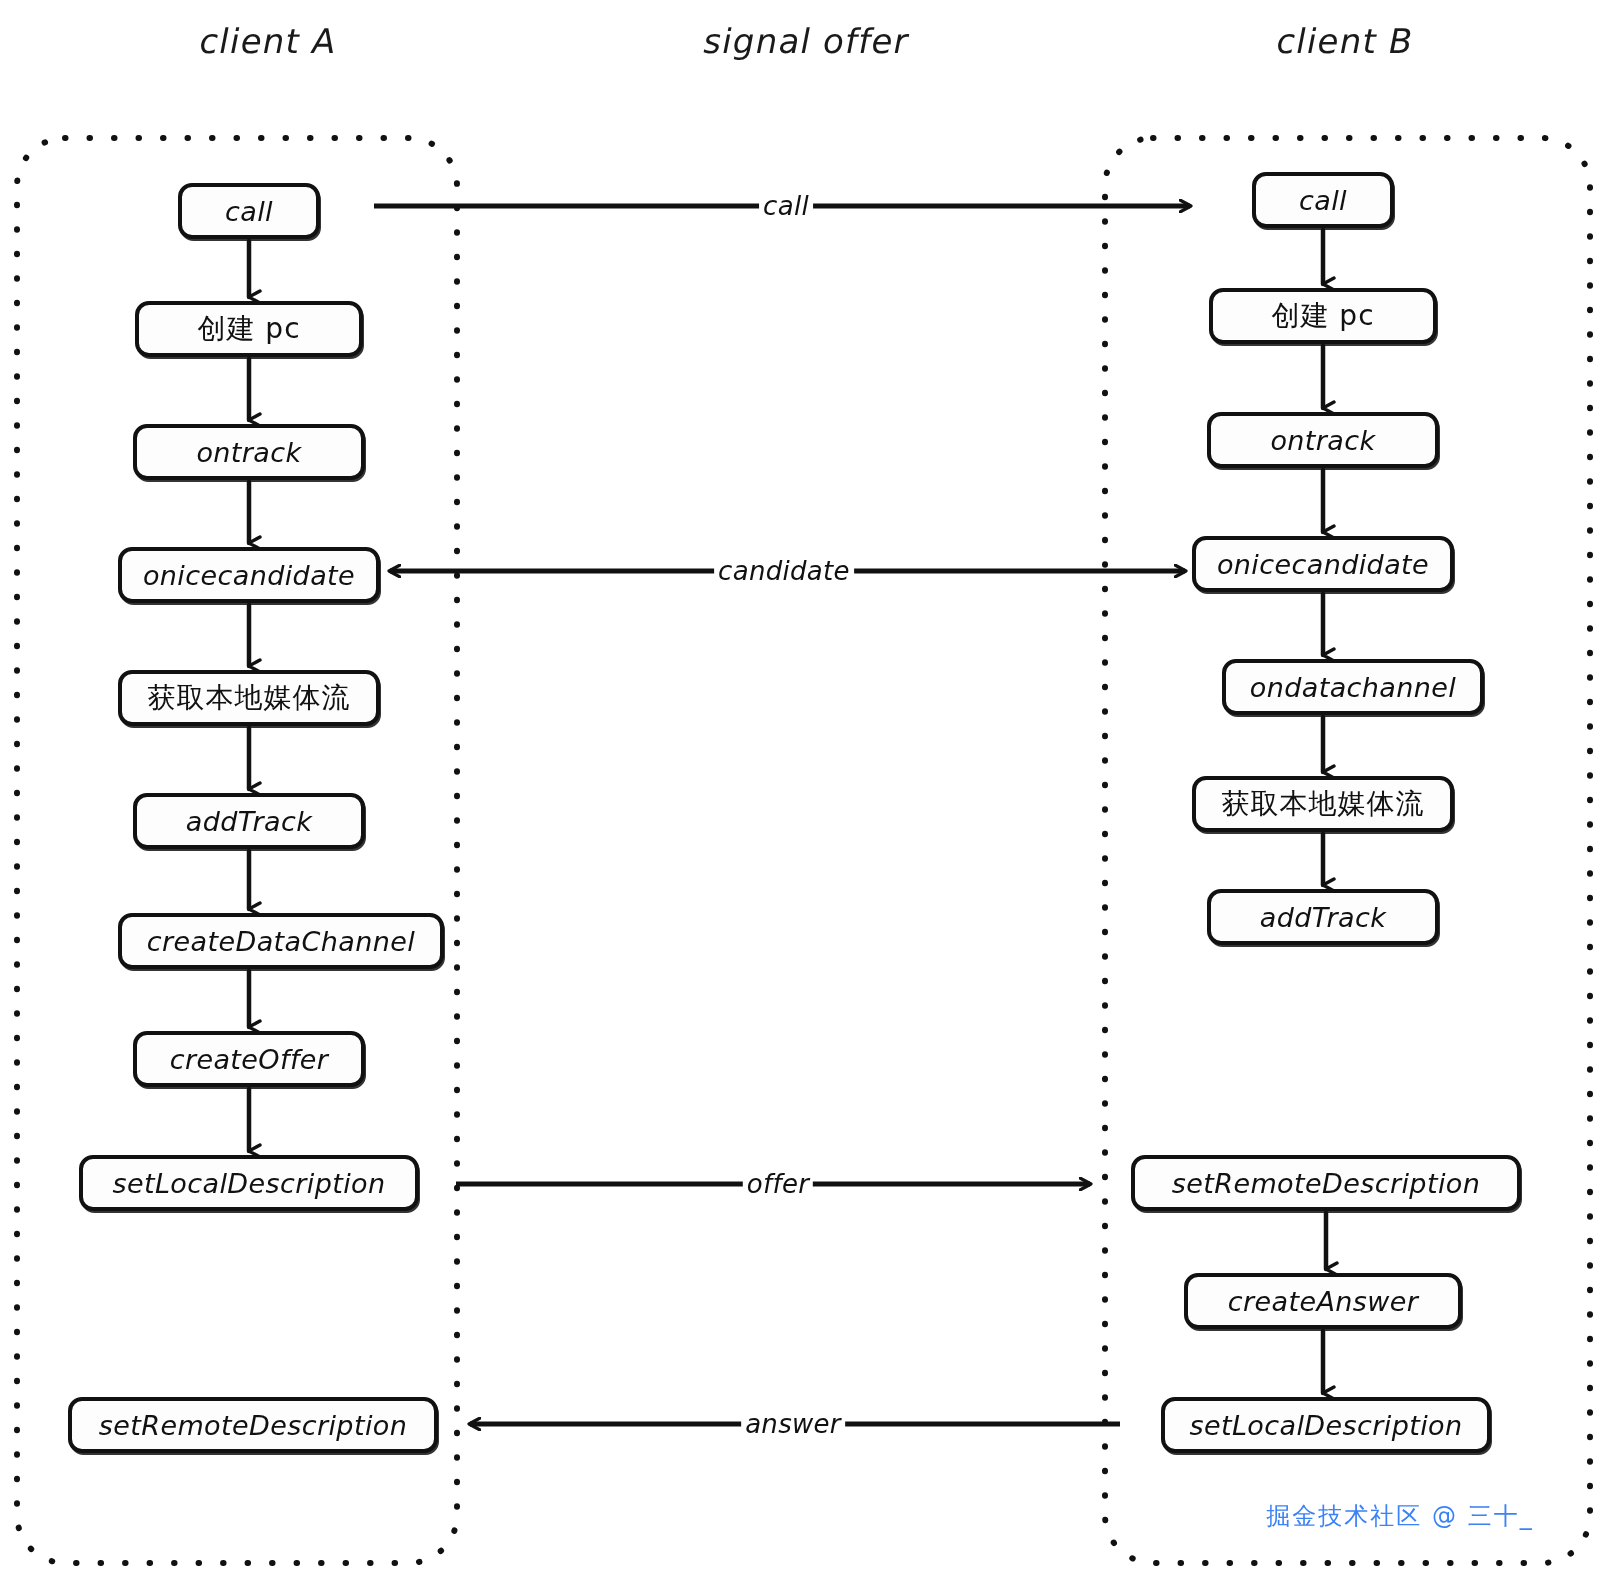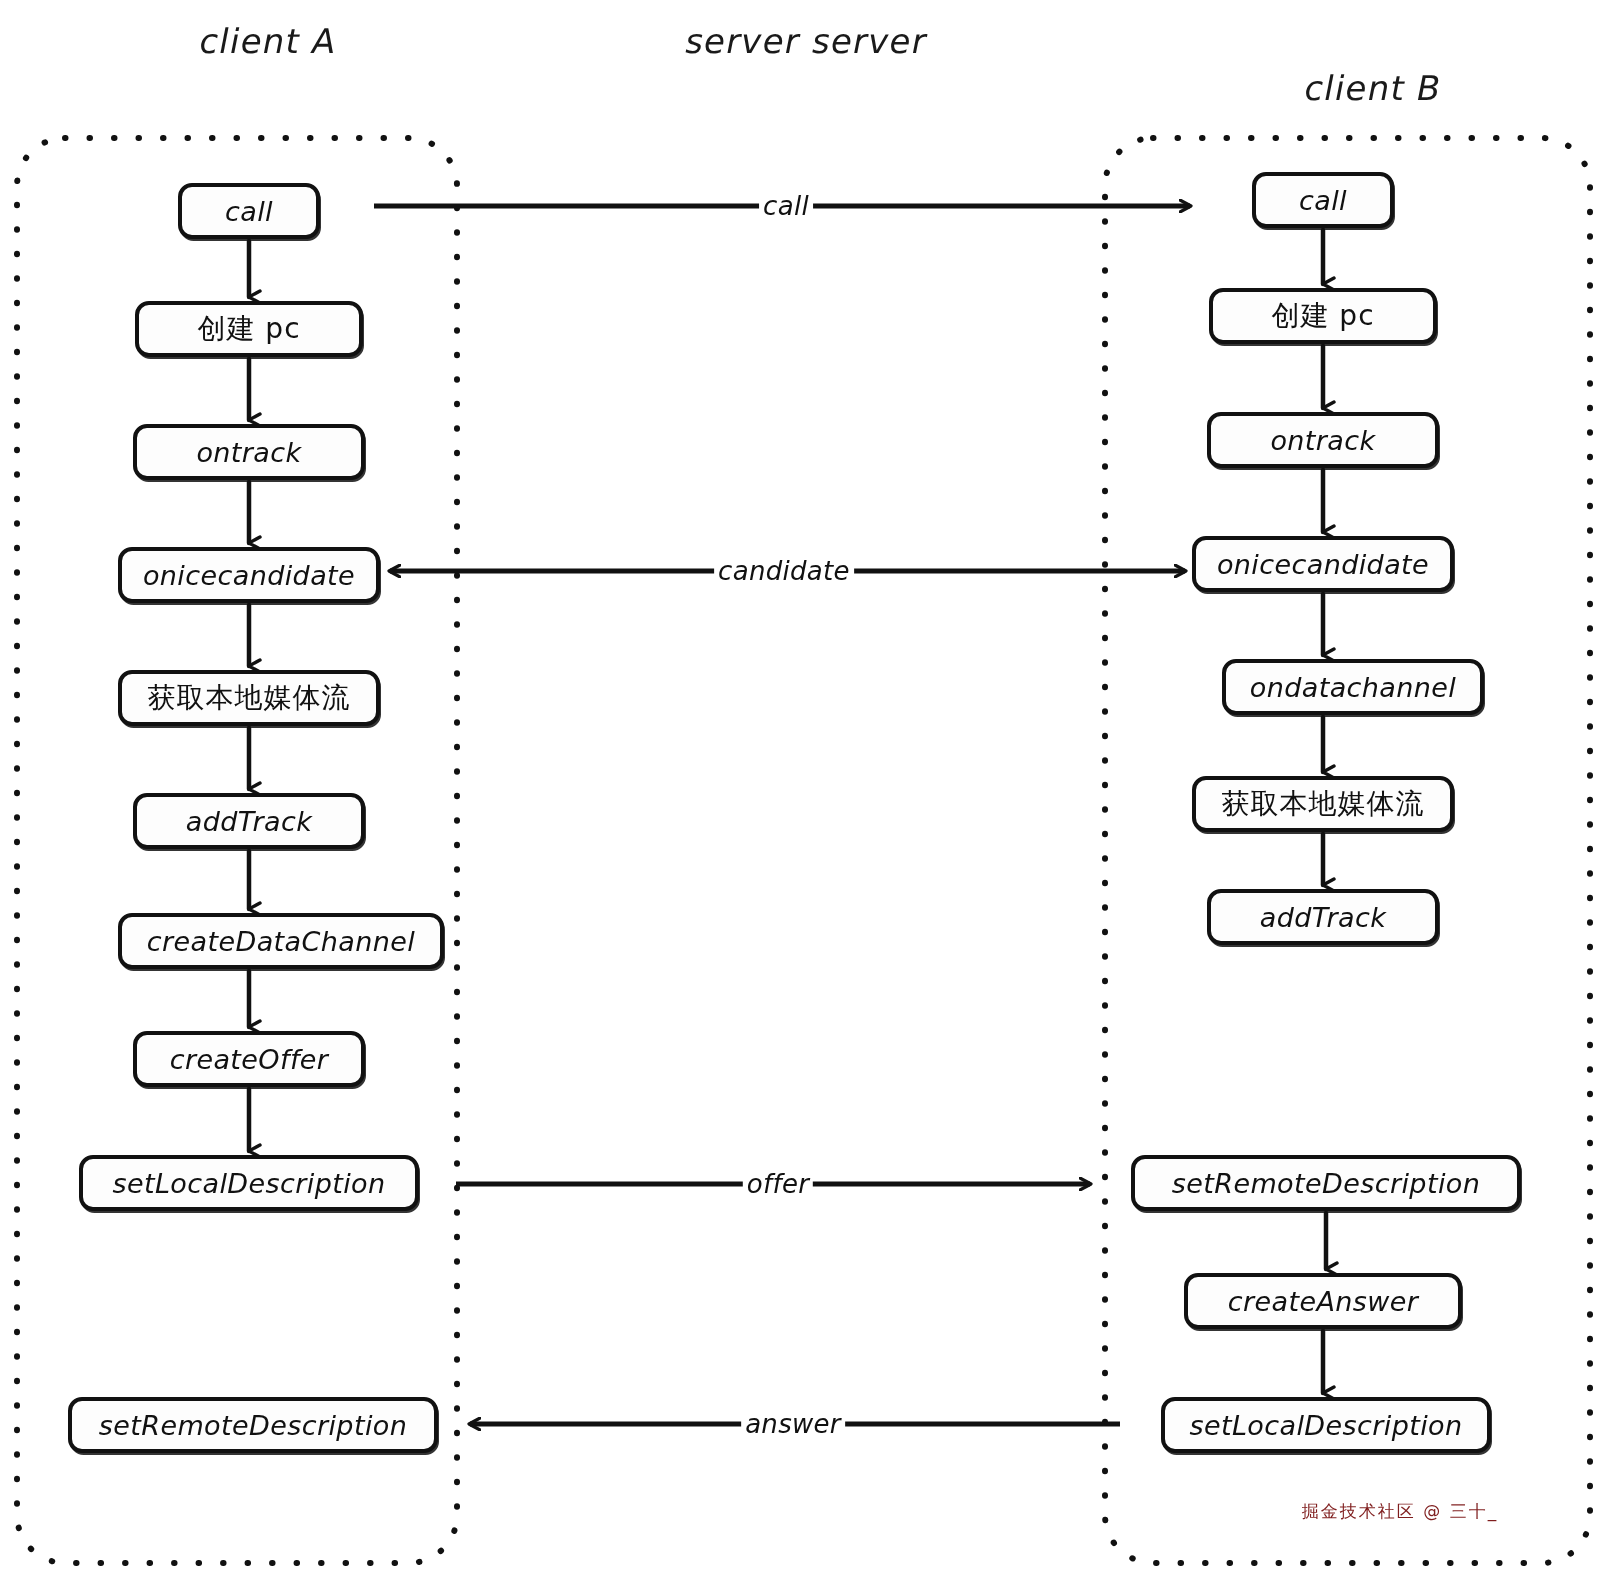--- a/index.html
+++ b/index.html
@@ -71,22 +71,22 @@
     color: #111111;
     background: #ffffff;
     padding: 0 4px;
     transform: translate(-50%, -50%);
     white-space: nowrap;
     letter-spacing: 0.3px;
   }
   .watermark {
     position: absolute;
     font-family: "DejaVu Sans", sans-serif;
-    font-size: 17px;
-    color: #7f1d1d;
+    font-size: 24px;
+    color: #3b82f6;
     white-space: nowrap;
     letter-spacing: 2px;
     transform: translateX(-50%);
   }
 </style>
 </head>
 <body>
 
 <div id="stage">
 
@@ -127,22 +127,22 @@
     <g id="hedges-layer">
         <line x1="374" y1="206" x2="1190" y2="206" stroke="#111111" stroke-width="5" stroke-linecap="butt" marker-end="url(#ah)"></line>
         <line x1="390" y1="571" x2="1185" y2="571" stroke="#111111" stroke-width="5" stroke-linecap="butt" marker-end="url(#ah)" marker-start="url(#ahl)"></line>
         <line x1="456" y1="1184" x2="1090" y2="1184" stroke="#111111" stroke-width="5" stroke-linecap="butt" marker-end="url(#ah)"></line>
         <line x1="470" y1="1424" x2="1120" y2="1424" stroke="#111111" stroke-width="5" stroke-linecap="butt" marker-start="url(#ahl)"></line>
       </g>
   </svg>
 
   <div id="titles-layer">
       <div class="col-title" style="left: 268px; top: 22px;">client A</div>
-      <div class="col-title" style="left: 806px; top: 22px;">server server</div>
-      <div class="col-title" style="left: 1373px; top: 22px; margin-top: 47px;">client B</div>
+      <div class="col-title" style="left: 806px; top: 22px;">signal offer</div>
+      <div class="col-title" style="left: 1345px; top: 22px;">client B</div>
     </div>
   <div id="nodes-layer">
       <div class="node" style="left: 249px; top: 183px; width: 142px; height: 56px;">
         <span class="node-label">call</span>
       </div>
       <div class="node cjk" style="left: 249px; top: 301px; width: 228px; height: 56px;">
         <span class="node-label">创建 pc</span>
       </div>
       <div class="node" style="left: 249px; top: 424px; width: 232px; height: 56px;">
         <span class="node-label">ontrack</span>

